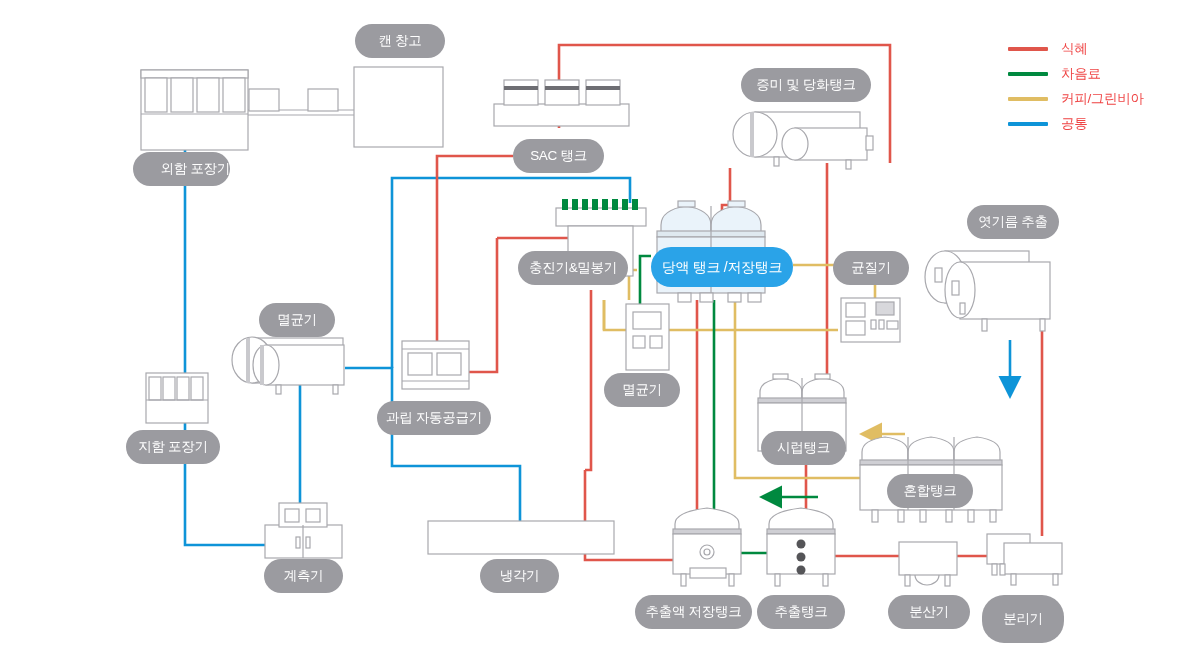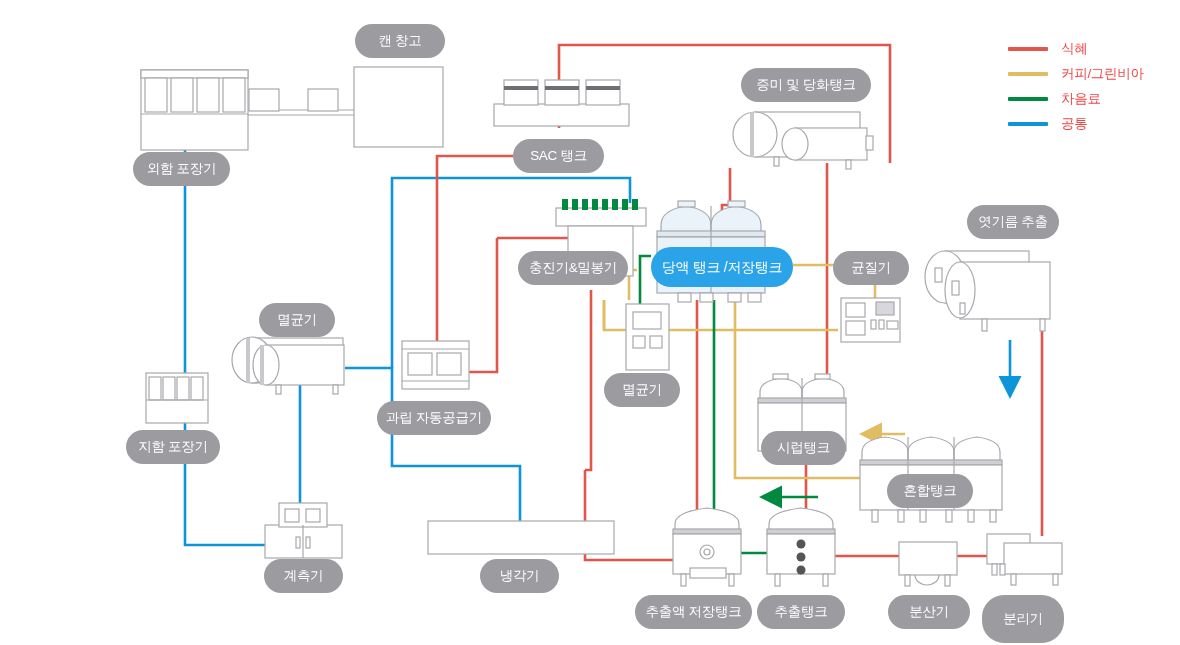--- a/index.html
+++ b/index.html
@@ -310,21 +310,21 @@
         <rect x="1053" y="574" width="5" height="11"></rect>
       </g>
 
     </g>
   </svg>
 
   <div id="pills">
       <div class="pill" style="left: 355px; top: 24px; width: 90px; height: 34px;">
         <span>캔 창고</span>
       </div>
-      <div class="pill" style="left: 133px; top: 152px; width: 97px; height: 34px;">
+      <div class="pill" style="left: 133px; top: 152px; width: 97px; height: 34px; justify-content: flex-end;">
         <span>외함 포장기</span>
       </div>
       <div class="pill" style="left: 513px; top: 139px; width: 91px; height: 34px;">
         <span>SAC 탱크</span>
       </div>
       <div class="pill" style="left: 741px; top: 68px; width: 130px; height: 34px;">
         <span>증미 및 당화탱크</span>
       </div>
       <div class="pill" style="left: 518px; top: 251px; width: 110px; height: 34px;">
         <span>충진기&amp;밀봉기</span>
@@ -375,26 +375,26 @@
         <span>분리기</span>
       </div>
     </div>
 
   <div class="legend" id="legend">
       <div class="legend-row">
         <span class="legend-swatch" style="background: rgb(224, 86, 75);"></span>
         <span class="legend-label">식혜</span>
       </div>
       <div class="legend-row">
+        <span class="legend-swatch" style="background: rgb(0, 137, 63);"></span>
+        <span class="legend-label">차음료</span>
+      </div>
+      <div class="legend-row">
         <span class="legend-swatch" style="background: rgb(224, 189, 99);"></span>
         <span class="legend-label">커피/그린비아</span>
-      </div>
-      <div class="legend-row">
-        <span class="legend-swatch" style="background: rgb(0, 137, 63);"></span>
-        <span class="legend-label">차음료</span>
       </div>
       <div class="legend-row">
         <span class="legend-swatch" style="background: rgb(14, 148, 216);"></span>
         <span class="legend-label">공통</span>
       </div>
     </div>
 
 </div>
 
 </body></html>

